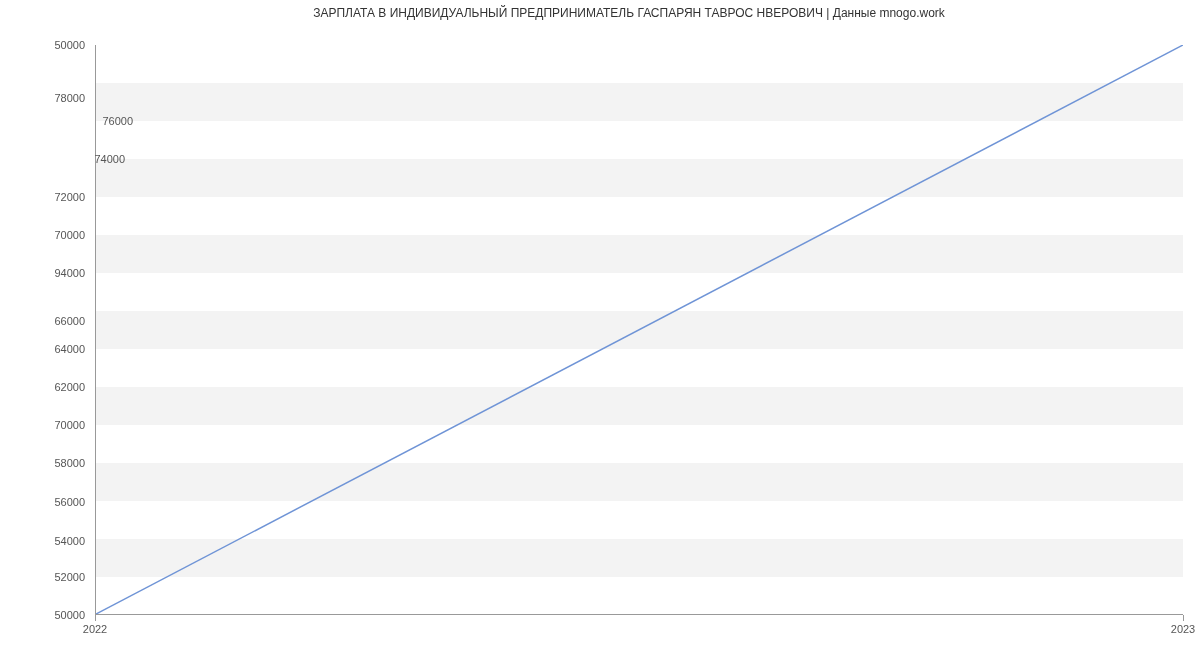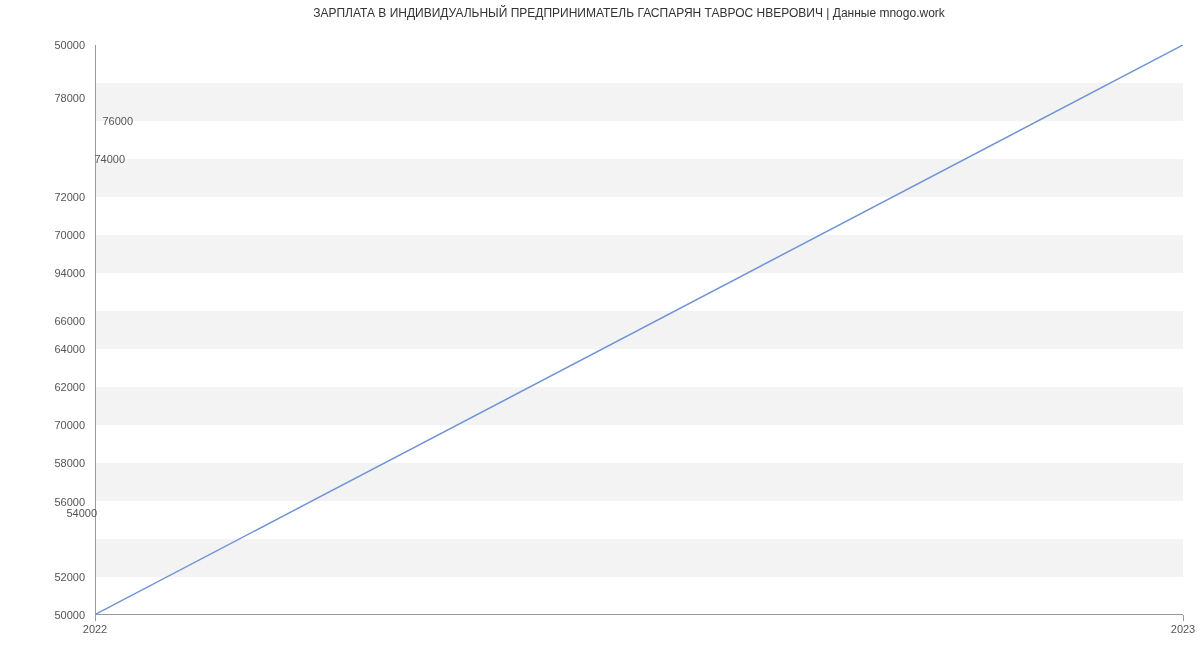--- a/index.html
+++ b/index.html
@@ -91,21 +91,21 @@
       <div class="band" style="top: 494px; height: 38px;"></div>
 
     <svg class="line" id="line-svg" preserveAspectRatio="none" viewBox="0 0 1088 570">
         <path d="M0 570 L1088 0" fill="none" stroke="#6f94d6" stroke-width="1.5" vector-effect="non-scaling-stroke"></path>
       </svg>
   </div>
 
   <div id="y-axis-labels">
       <div class="y-label" style="top: 615px;">50000</div>
       <div class="y-label" style="top: 577px;">52000</div>
-      <div class="y-label" style="top: 513px; margin-left: 12px;">54000</div>
+      <div class="y-label" style="top: 541px;">54000</div>
       <div class="y-label" style="top: 502px;">56000</div>
       <div class="y-label" style="top: 463px;">58000</div>
       <div class="y-label" style="top: 425px;">70000</div>
       <div class="y-label" style="top: 387px;">62000</div>
       <div class="y-label" style="top: 349px;">64000</div>
       <div class="y-label" style="top: 321px;">66000</div>
       <div class="y-label" style="top: 273px;">94000</div>
       <div class="y-label" style="top: 235px;">70000</div>
       <div class="y-label" style="top: 197px;">72000</div>
       <div class="y-label" style="top: 159px; padding-left: 40px;">74000</div>

